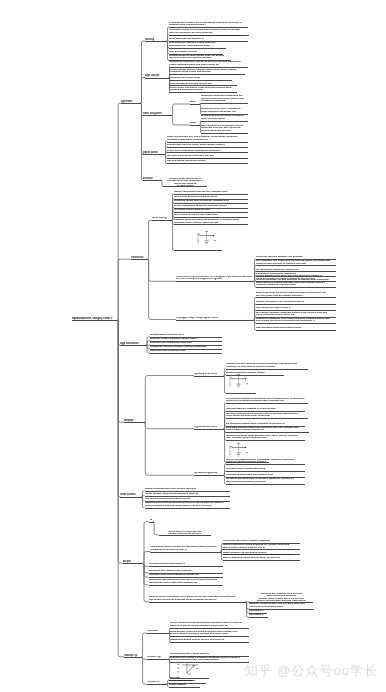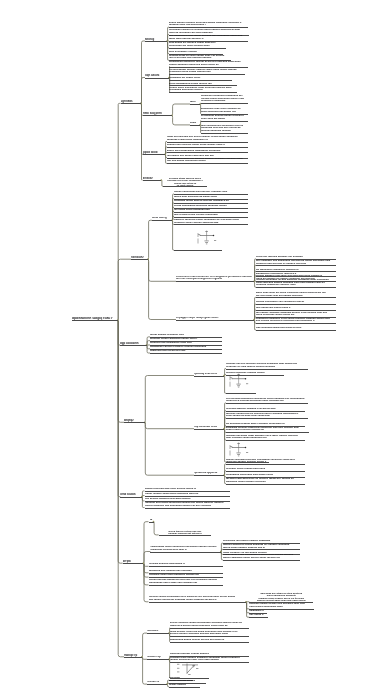--- a/index.html
+++ b/index.html
@@ -692,13 +692,17 @@
       <div class="node" style="left: 147px; top: 681.14px; width: 20px; font-size: 2.6px; line-height: 2.756px;">
         <div class="tline">redftbn zc</div>
       </div>
       <div class="node" style="left: 124px; top: 653.53px; width: 18px; font-size: 2.9px; line-height: 3.074px;">
         <div class="tline">mbtkpf rp</div>
       </div>
       <div class="node" style="left: 72px; top: 316.5px; width: 45.6px; font-size: 3.4px; line-height: 3.604px;">
         <div class="tline">dpdwrbnmh sbtgiq roau r</div>
       </div>
     </div>
+  <div class="wm">
+    <span>知乎</span>
+    <span>@公众号oo学长</span>
+  </div>
 </div>
 
 </body></html>

